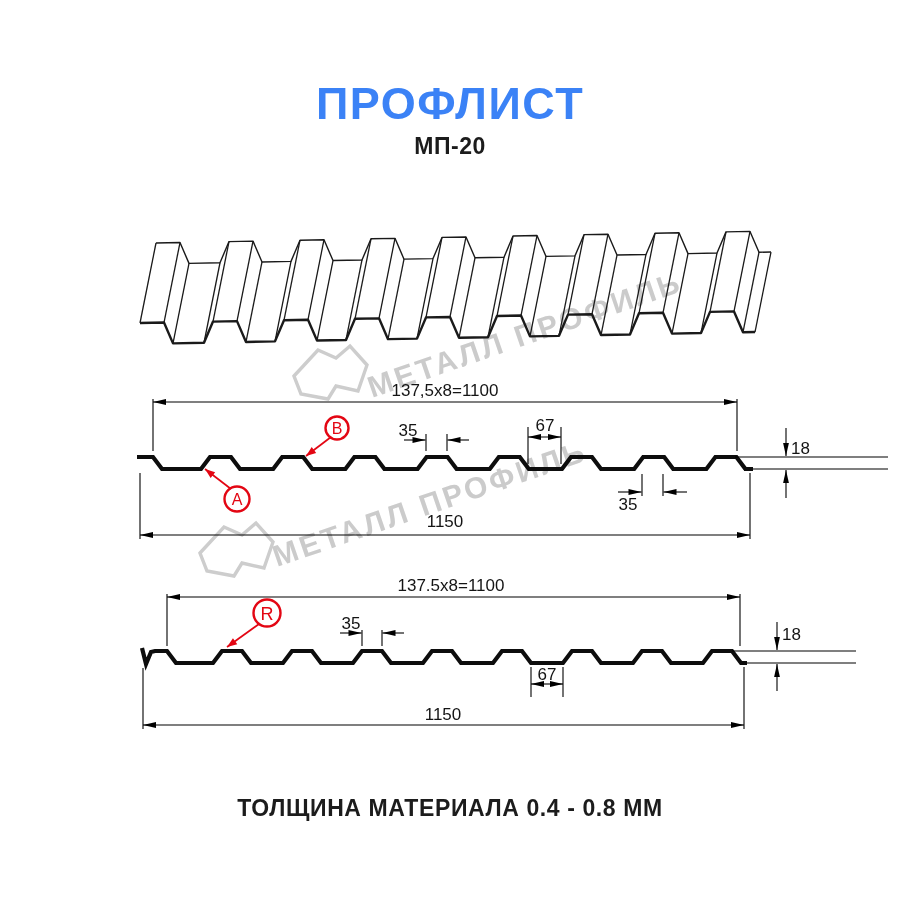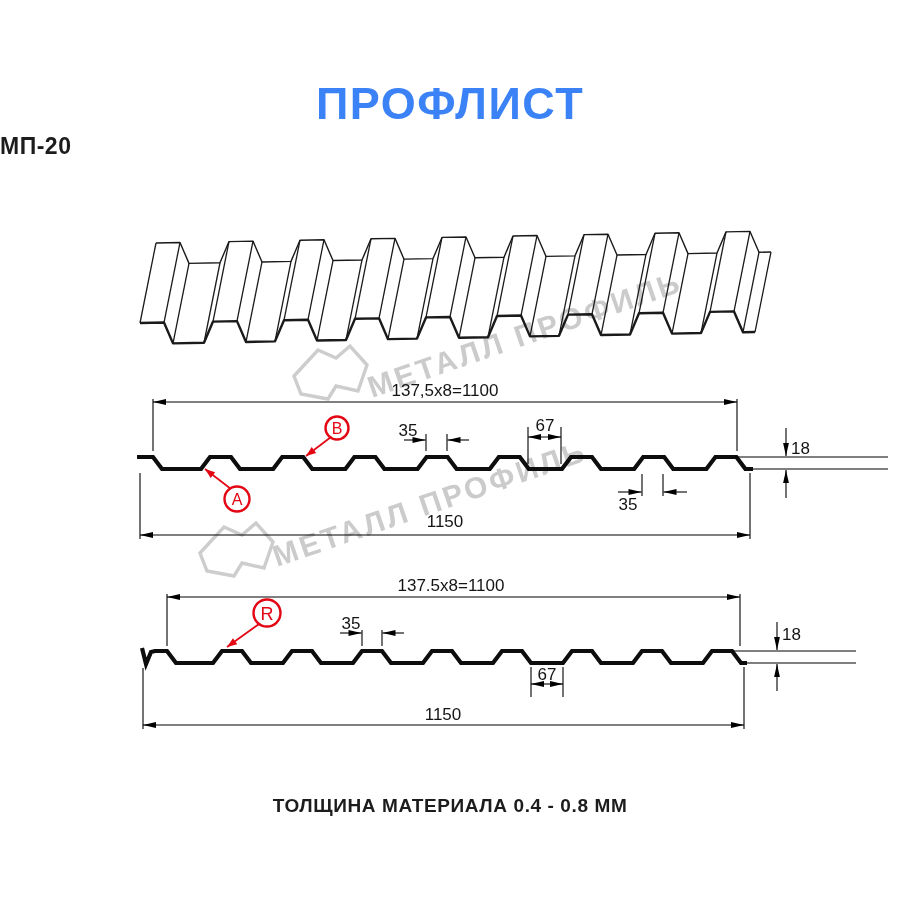--- a/index.html
+++ b/index.html
@@ -1,23 +1,23 @@
 <!DOCTYPE html>
 <html><head>
 <meta charset="utf-8">
 <style>
   html,body{margin:0;padding:0;background:#ffffff;}
   .page{position:relative;width:900px;height:900px;background:#ffffff;overflow:hidden;
         font-family:"Liberation Sans",sans-serif;}
   .title{position:absolute;left:0;top:78px;width:900px;text-align:center;
          font-size:45px;font-weight:bold;letter-spacing:1.5px;color:#3b82f6;}
-  .subtitle{position:absolute;left:0;top:133px;width:900px;text-align:left;
+  .subtitle{position:absolute;left:0;top:133px;width:900px;text-align:center;
          font-size:23px;font-weight:600;letter-spacing:0.5px;color:#1c1c1c;}
   .footer{position:absolute;left:0;top:795px;width:900px;text-align:center;
-         font-size:19px;font-weight:600;letter-spacing:0.6px;color:#1c1c1c;}
+         font-size:23px;font-weight:600;letter-spacing:0.6px;color:#1c1c1c;}
   svg text{font-family:"Liberation Sans",sans-serif;fill:#141414;}
   .dimtxt{font-size:17px;}
   .red{fill:#e30613;}
   .wmtxt{font-size:30px;font-weight:bold;letter-spacing:3px;fill:#cbcbcb;}
 </style>
 </head>
 <body>
 
 <div class="page">
 

